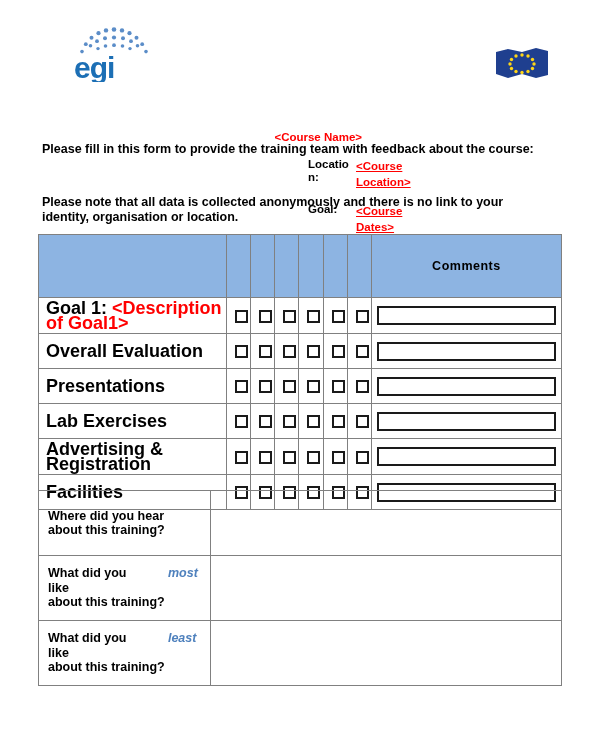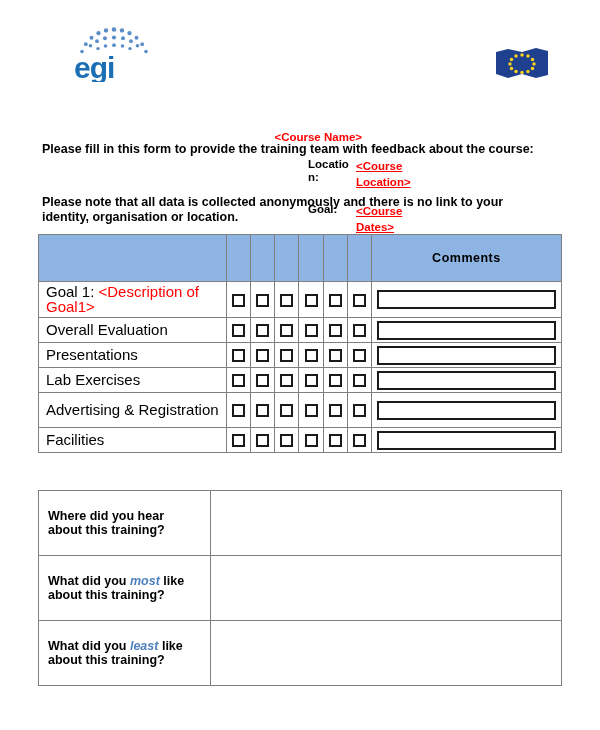--- a/index.html
+++ b/index.html
@@ -108,42 +108,42 @@
   .eval-table {
     position: absolute;
     left: 38px;
     top: 234px;
     width: 524px;
     border-collapse: collapse;
     table-layout: fixed;
   }
   .eval-table td, .eval-table th {
     border: 1px solid #808080;
-    padding: 0;
+    padding: 8px;
     vertical-align: middle;
   }
   .eval-table thead td {
     background: #8DB4E2;
     height: 46px;
   }
   .col-label { width: 187px; }
   .col-cb    { width: 24px; }
   .col-comm  { width: 189px; }
 
   .hdr-comments {
     text-align: center;
     font-size: 12.5px;
     font-weight: bold;
     color: #000000;
     letter-spacing: 0.5px;
   }
 
   .row-label {
-    font-size: 15px;
-    font-weight: normal;
+    font-size: 18px;
+    font-weight: bold;
     padding: 3px 0 3px 7px !important;
     line-height: 14.5px;
   }
   .row-label .red { color: #FF0000; }
 
   .cb-cell { text-align: center; }
   .checkbox {
     display: inline-block;
     width: 9px;
     height: 9px;
@@ -179,20 +179,21 @@
   .q-label {
     width: 172px;
     font-size: 12.5px;
     font-weight: bold;
     line-height: 14.5px;
     padding: 0 0 0 9px !important;
   }
   .q-label .em {
     color: #4F81BD;
     font-style: italic;
+    margin-left: 38px;
   }
   .q-answer { width: 350px; }
   .q-row { height: 65px; }
 </style>
 </head>
 <body>
 
 <div class="header">
 
   <div class="logo">

